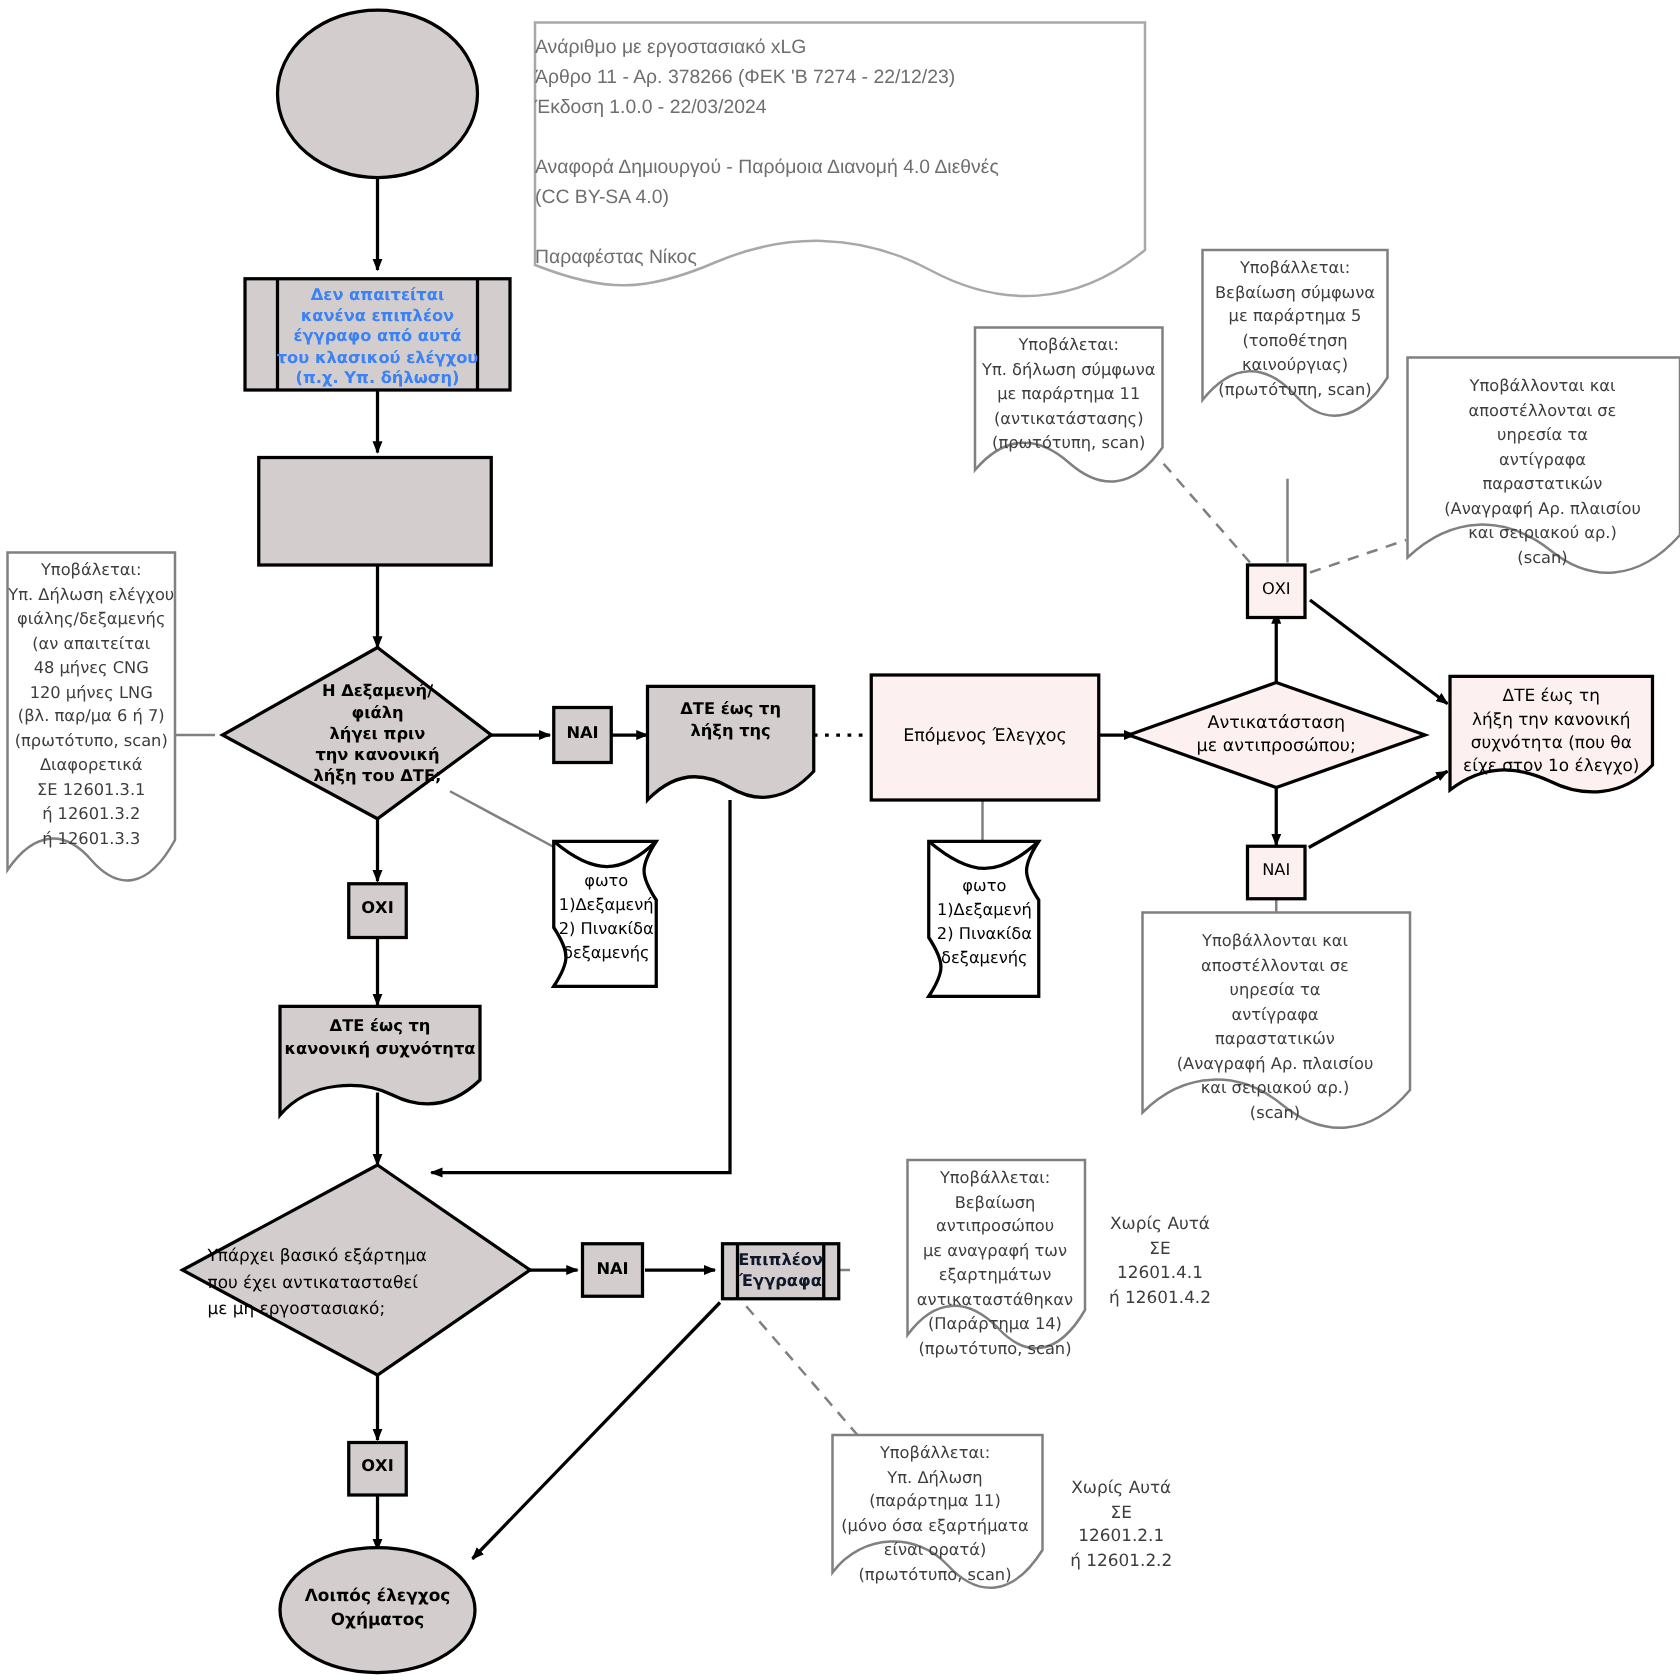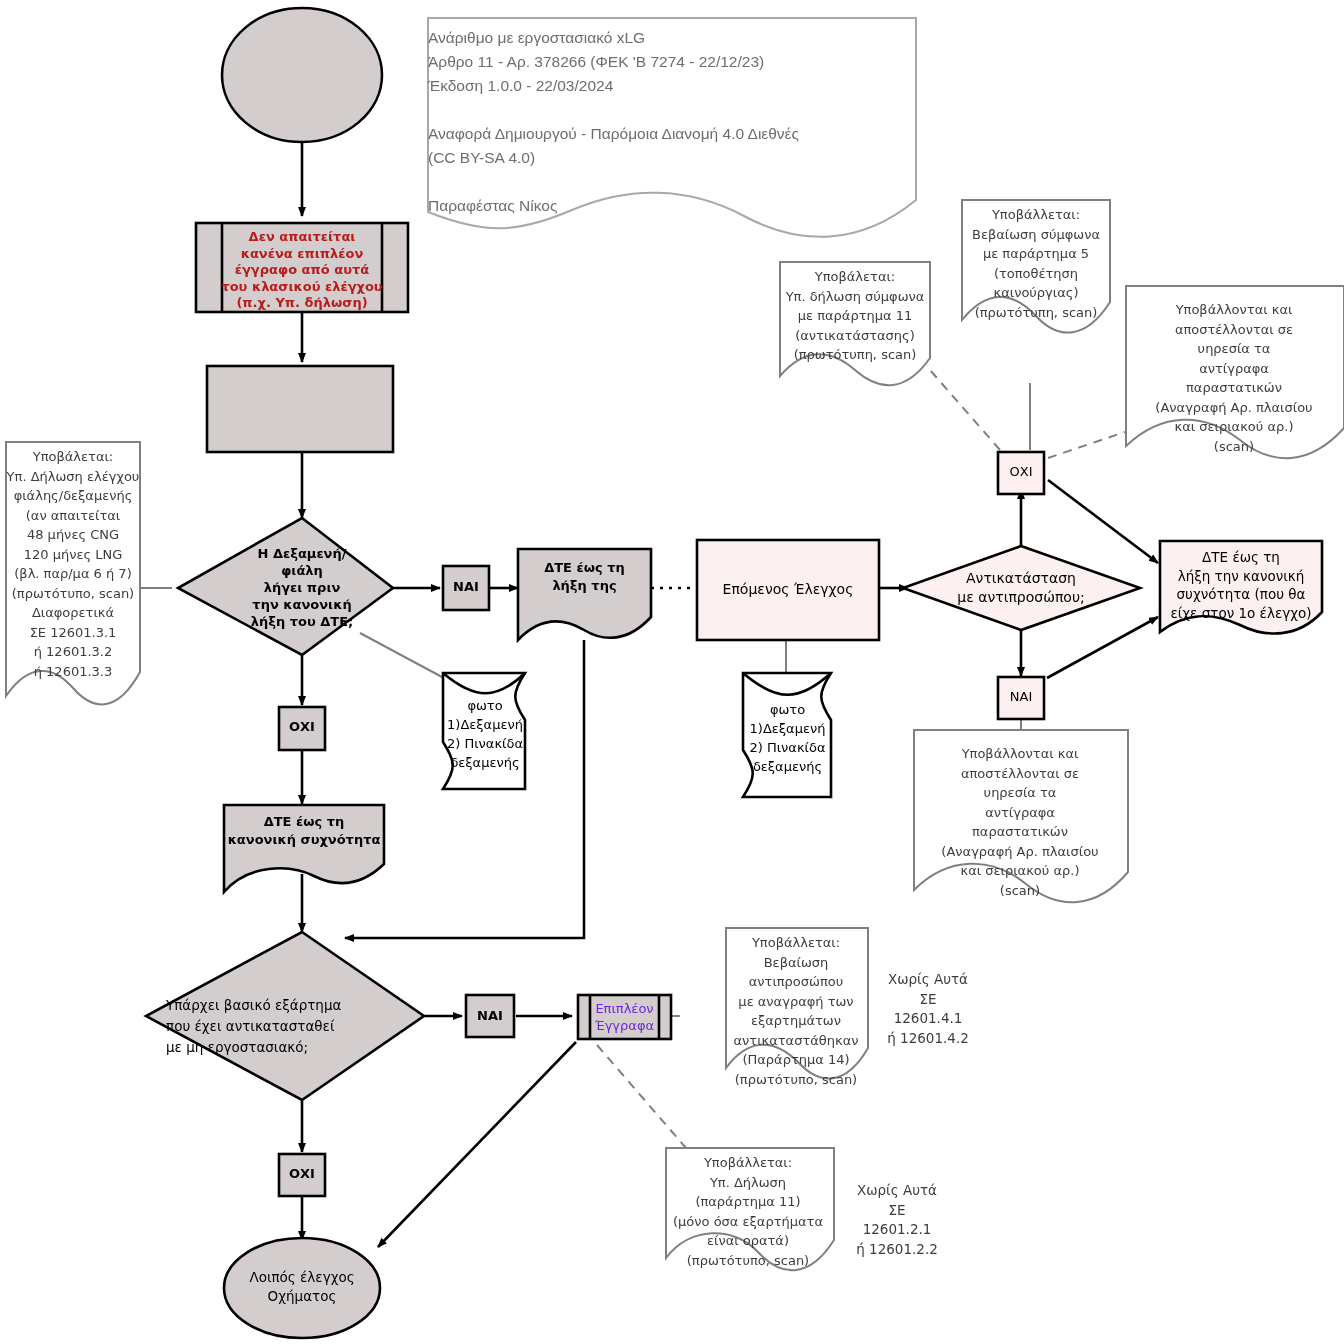--- a/index.html
+++ b/index.html
@@ -162,21 +162,21 @@
 Άρθρο 11 - Αρ. 378266 (ΦΕΚ 'Β 7274 - 22/12/23)
 Έκδοση 1.0.0 - 22/03/2024
 
 Αναφορά Δημιουργού - Παρόμοια Διανομή 4.0 Διεθνές
 (CC BY-SA 4.0)
 
 Παραφέστας Νίκος</div>
 
 
   <div style="position:absolute;left:196px;top:229px;width:212px;text-align:center;
-              font-size:13px;line-height:16.5px;font-weight:bold;color:#b91c1c;white-space:pre;">Δεν απαιτείται
+              font-size:13px;line-height:16.5px;font-weight:bold;color:#3b82f6;white-space:pre;">Δεν απαιτείται
 κανένα επιπλέον
 έγγραφο από αυτά
 του κλασικού ελέγχου
 (π.χ. Υπ. δήλωση)</div>
 
 
   <div style="position:absolute;left:212px;top:545px;width:180px;text-align:center;
               font-size:13px;line-height:17px;font-weight:bold;color:#000;white-space:pre;">Η Δεξαμενή/
 φιάλη
 λήγει πριν
@@ -230,28 +230,28 @@
 
   <div style="position:absolute;left:166px;top:995px;width:272px;
               font-size:13.5px;line-height:21px;color:#000;white-space:pre;">Υπάρχει βασικό εξάρτημα
 που έχει αντικατασταθεί
 με μη εργοστασιακό;</div>
 
   <div style="position:absolute;left:466px;top:1008px;width:48px;text-align:center;
               font-size:13px;font-weight:bold;color:#000;">ΝΑΙ</div>
 
   <div style="position:absolute;left:578px;top:1000px;width:93px;text-align:center;
-              font-size:13px;line-height:17px;font-weight:normal;color:#6d28d9;white-space:pre;">Επιπλέον
+              font-size:13px;line-height:17px;font-weight:bold;color:#0f172a;white-space:pre;">Επιπλέον
 Έγγραφα</div>
 
   <div style="position:absolute;left:279px;top:1166px;width:46px;text-align:center;
               font-size:13px;font-weight:bold;color:#000;">ΟΧΙ</div>
 
   <div style="position:absolute;left:222px;top:1268px;width:160px;text-align:center;
-              font-size:13.5px;line-height:19px;font-weight:normal;color:#000;white-space:pre;">Λοιπός έλεγχος
+              font-size:13.5px;line-height:19px;font-weight:bold;color:#000;white-space:pre;">Λοιπός έλεγχος
 Οχήματος</div>
 
   <div style="position:absolute;left:2px;top:447px;width:142px;text-align:center;
               font-size:13px;line-height:19.5px;color:#3d3d3d;white-space:pre;">Υποβάλεται:
 Υπ. Δήλωση ελέγχου
 φιάλης/δεξαμενής
 (αν απαιτείται
 48 μήνες CNG
 120 μήνες LNG
 (βλ. παρ/μα 6 ή 7)

